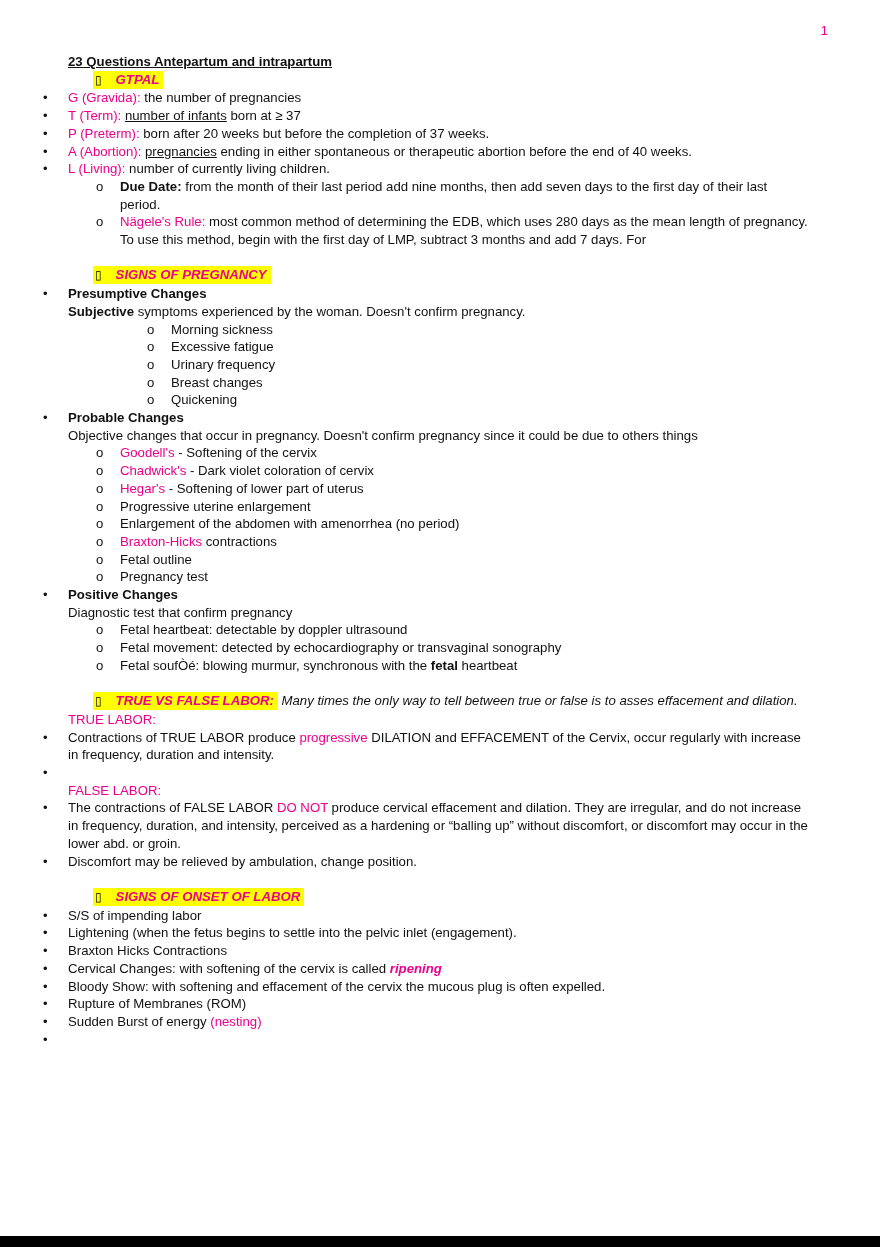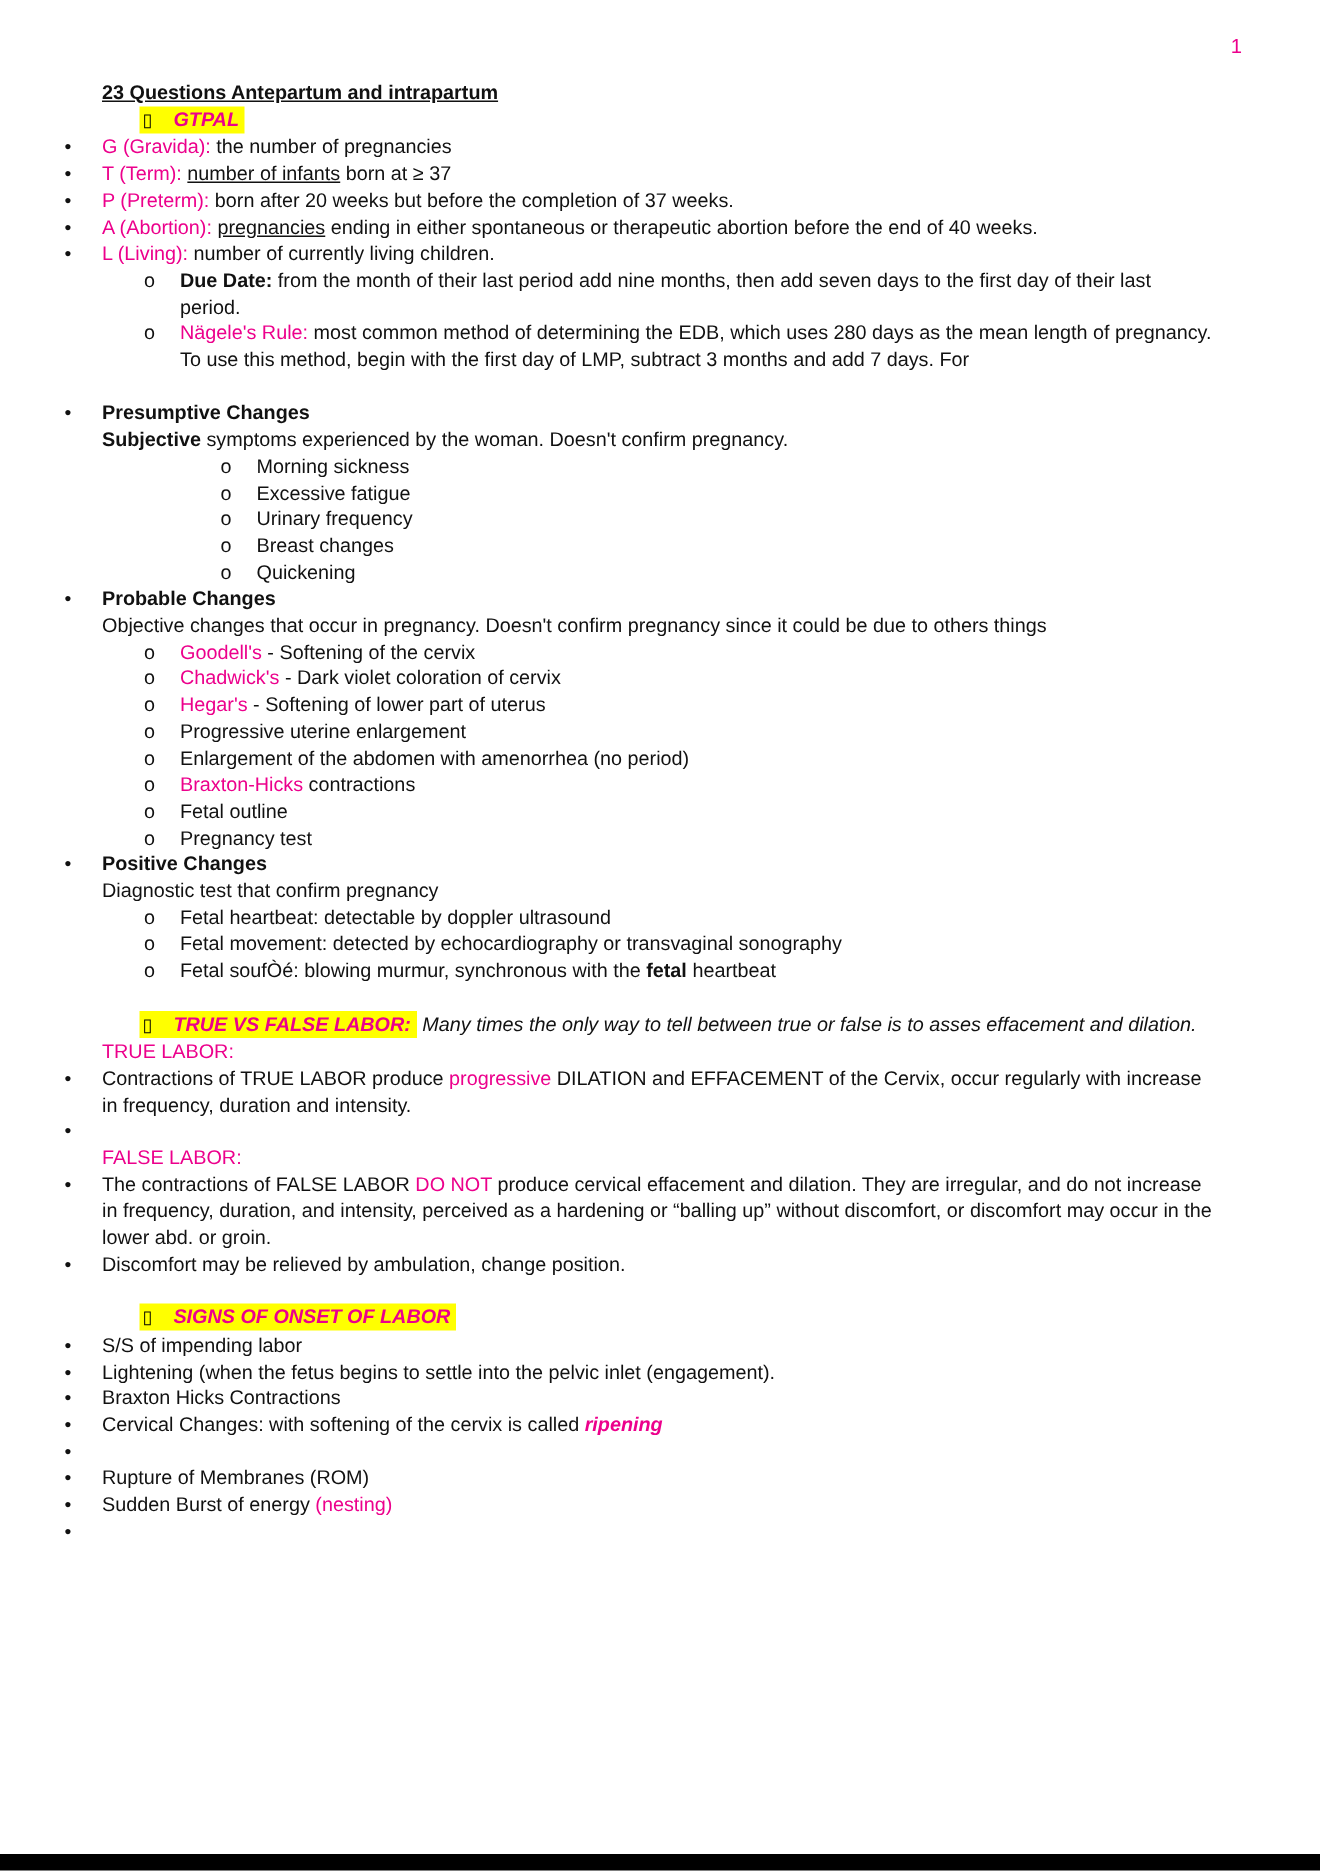--- a/index.html
+++ b/index.html
@@ -74,20 +74,21 @@
       <div class="line title"><span class="seg title-seg">23 Questions Antepartum and intrapartum</span></div>
       <div class="line heading"><span class="hl"><span class="glyph">▯</span><span class="tab"></span><span class="seg heading-label">GTPAL</span></span></div>
       <div class="line bullet"><span class="marker">•</span><span class="seg pink-bold">G (Gravida): </span><span class="seg normal">the number of pregnancies</span></div>
       <div class="line bullet"><span class="marker">•</span><span class="seg pink-bold">T (Term): </span><span class="seg underline">number of infants</span><span class="seg normal"> born at ≥ 37</span></div>
       <div class="line bullet"><span class="marker">•</span><span class="seg pink-bold">P (Preterm): </span><span class="seg normal">born after 20 weeks but before the completion of 37 weeks.</span></div>
       <div class="line bullet"><span class="marker">•</span><span class="seg pink-bold">A (Abortion): </span><span class="seg underline">pregnancies</span><span class="seg normal"> ending in either spontaneous or therapeutic abortion before the end of 40 weeks.</span></div>
       <div class="line bullet"><span class="marker">•</span><span class="seg pink-bold">L (Living): </span><span class="seg normal">number of currently living children.</span></div>
       <div class="line circleA"><span class="marker">o</span><span class="seg bold">Due Date: </span><span class="seg normal">from the month of their last period add nine months, then add seven days to the first day of their last period.</span></div>
       <div class="line circleA"><span class="marker">o</span><span class="seg pink-bold">Nägele's Rule: </span><span class="seg normal">most common method of determining the EDB, which uses 280 days as the mean length of pregnancy. To use this method, begin with the first day of LMP, subtract 3 months and add 7 days. For</span></div>
       <div class="line spacer"></div>
+      <div class="line heading"><span class="hl"><span class="glyph">▯</span><span class="tab"></span><span class="seg heading-label">SIGNS OF PREGNANCY</span></span></div>
       <div class="line bullet"><span class="marker">•</span><span class="seg bold">Presumptive Changes</span></div>
       <div class="line plain1"><span class="seg bold">Subjective</span><span class="seg normal"> symptoms experienced by the woman. Doesn't confirm pregnancy.</span></div>
       <div class="line circleB"><span class="marker">o</span><span class="seg normal">Morning sickness</span></div>
       <div class="line circleB"><span class="marker">o</span><span class="seg normal">Excessive fatigue</span></div>
       <div class="line circleB"><span class="marker">o</span><span class="seg normal">Urinary frequency</span></div>
       <div class="line circleB"><span class="marker">o</span><span class="seg normal">Breast changes</span></div>
       <div class="line circleB"><span class="marker">o</span><span class="seg normal">Quickening</span></div>
       <div class="line bullet"><span class="marker">•</span><span class="seg bold">Probable Changes</span></div>
       <div class="line plain1"><span class="seg normal">Objective changes that occur in pregnancy. Doesn't confirm pregnancy since it could be due to others things</span></div>
       <div class="line circleA"><span class="marker">o</span><span class="seg pink-bold">Goodell's</span><span class="seg normal"> - Softening of the cervix</span></div>
@@ -110,19 +111,19 @@
       <div class="line bullet"><span class="marker">•</span></div>
       <div class="line plain1"><span class="seg pink-bold">FALSE LABOR:</span></div>
       <div class="line bullet"><span class="marker">•</span><span class="seg normal">The contractions of FALSE LABOR </span><span class="seg pink-bold">DO NOT</span><span class="seg normal"> produce cervical effacement and dilation. They are irregular, and do not increase in frequency, duration, and intensity, perceived as a hardening or “balling up” without discomfort, or discomfort may occur in the lower abd. or groin.</span></div>
       <div class="line bullet"><span class="marker">•</span><span class="seg normal">Discomfort may be relieved by ambulation, change position.</span></div>
       <div class="line spacer"></div>
       <div class="line heading"><span class="hl"><span class="glyph">▯</span><span class="tab"></span><span class="seg heading-label">SIGNS OF ONSET OF LABOR</span></span></div>
       <div class="line bullet"><span class="marker">•</span><span class="seg normal">S/S of impending labor</span></div>
       <div class="line bullet"><span class="marker">•</span><span class="seg normal">Lightening (when the fetus begins to settle into the pelvic inlet (engagement).</span></div>
       <div class="line bullet"><span class="marker">•</span><span class="seg normal">Braxton Hicks Contractions</span></div>
       <div class="line bullet"><span class="marker">•</span><span class="seg normal">Cervical Changes: with softening of the cervix is called </span><span class="seg pink-bold-italic">ripening</span></div>
-      <div class="line bullet"><span class="marker">•</span></div>
+      <div class="line bullet"><span class="marker">•</span><span class="seg normal">Bloody Show: with softening and effacement of the cervix the mucous plug is often expelled.</span></div>
       <div class="line bullet"><span class="marker">•</span><span class="seg normal">Rupture of Membranes (ROM)</span></div>
       <div class="line bullet"><span class="marker">•</span><span class="seg normal">Sudden Burst of energy </span><span class="seg pink-bold">(nesting)</span></div>
       <div class="line bullet"><span class="marker">•</span></div>
     </div>
   <div class="bottom-bar"></div>
 </div>
 
 </body></html>

